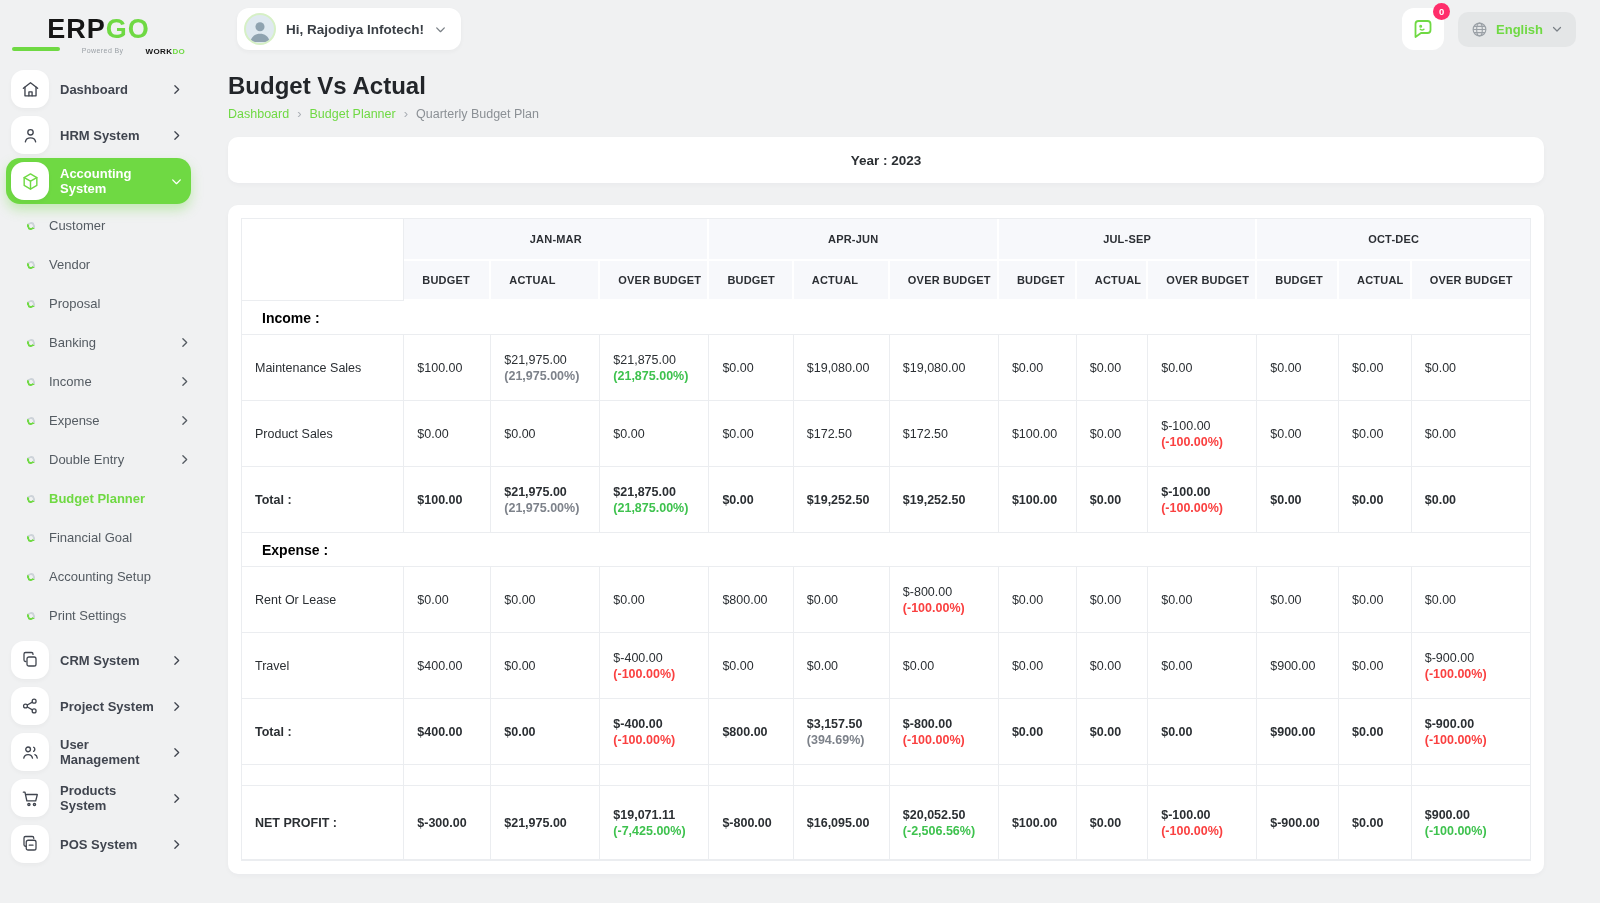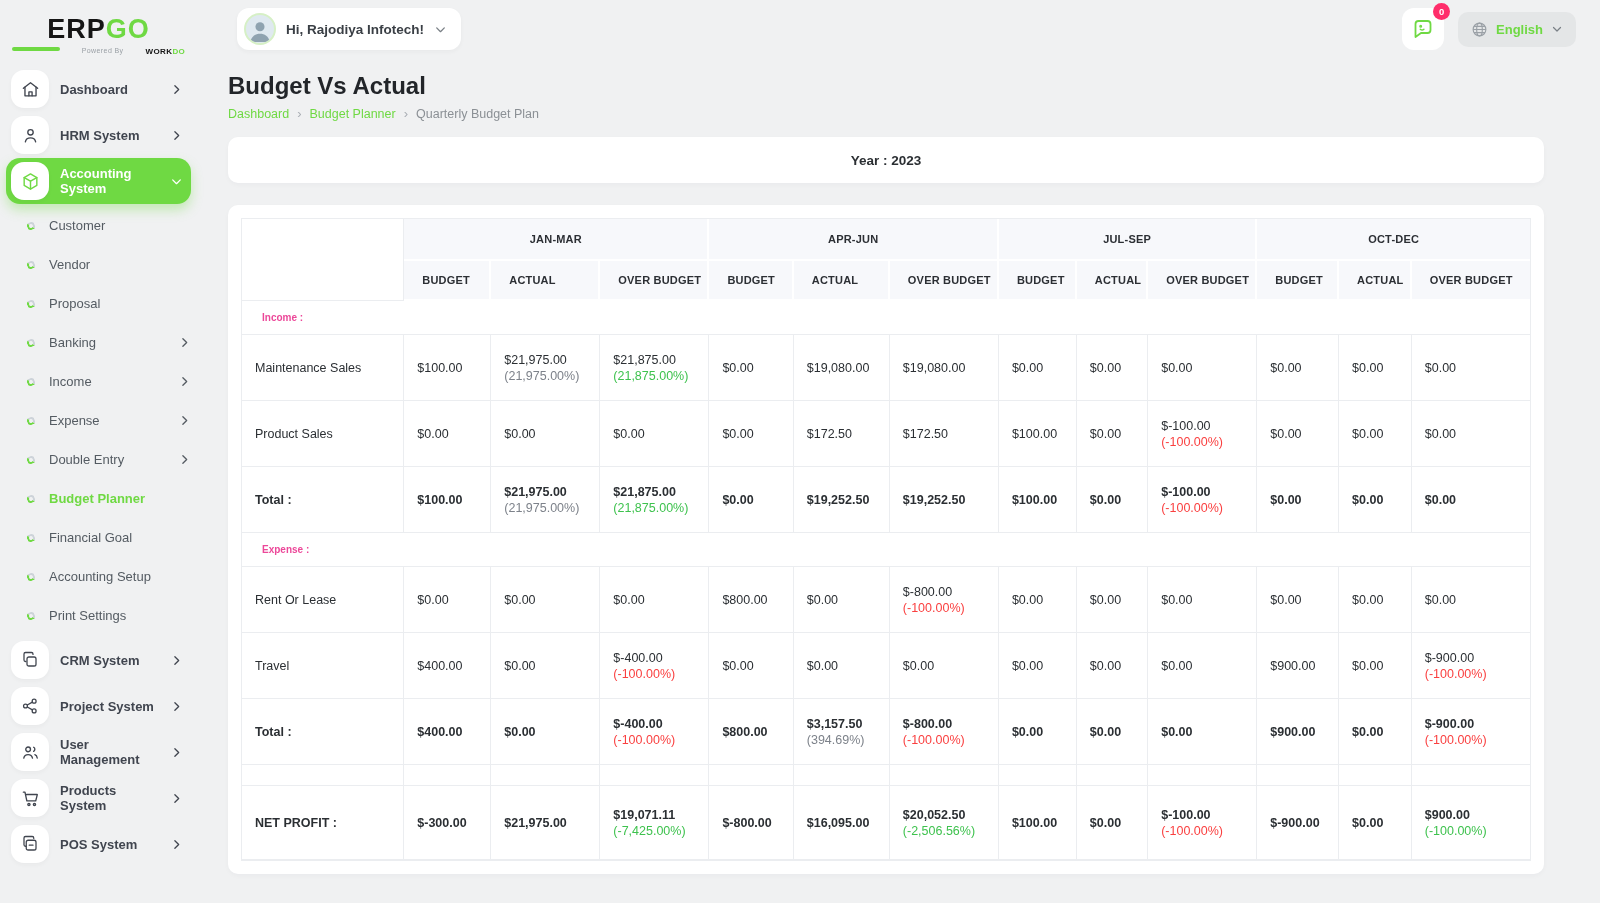--- a/index.html
+++ b/index.html
@@ -56,27 +56,27 @@
   .year-label { font-size:13.5px; font-weight:700; color:#2b2f33; }
   .table-card { margin-top:22px; padding:13px; min-height:655px; }
 
   table.budget { width:100%; border-collapse:separate; border-spacing:0; border:1px solid #ebedf0; }
   table.budget thead th { background:#f7f8fb; border-right:2px solid #ffffff; border-bottom:2px solid #ffffff; font-size:11px; font-weight:700; color:#2c2f34; letter-spacing:.2px; }
   table.budget thead th.q-head { text-align:center; height:42px; }
   table.budget thead th.sub-head { text-align:left; padding-left:18px; height:40px; }
   table.budget thead th.corner { background:#fff; border-right:1px solid #ebedf0; border-bottom:1px solid #ebedf0; }
   table.budget td { border-right:1px solid #ebedf0; border-bottom:1px solid #ebedf0; font-size:12.5px; color:#2b2f33; padding:6px 6px 6px 13px; vertical-align:middle; }
   table.budget td:last-child, table.budget thead th:last-child { border-right:none; }
-  tr.row-section td { height:34px; font-weight:700; font-size:10px; color:#ec4899; padding-left:20px; }
+  tr.row-section td { height:34px; font-weight:700; font-size:14px; color:#000000; padding-left:20px; }
   tr.row-data td { height:66px; }
   tr.row-total td { height:66px; font-weight:700; }
   tr.row-spacer td { height:21px; padding:0; }
   tr.row-net td { height:74px; font-weight:700; }
   td.row-label { padding-left:20px; font-size:13px; }
-  .pct { display:block; margin-top:2px; font-weight:400; }
+  .pct { display:block; margin-top:2px; font-weight:700; }
   .pct.muted { color:#7d828a; }
   .pct.green { color:#3ec24e; }
   .pct.red { color:#fa4040; }
 </style>
 </head>
 <body>
 
 <aside class="sidebar">
   <div class="logo">
     <div class="logo-text">

